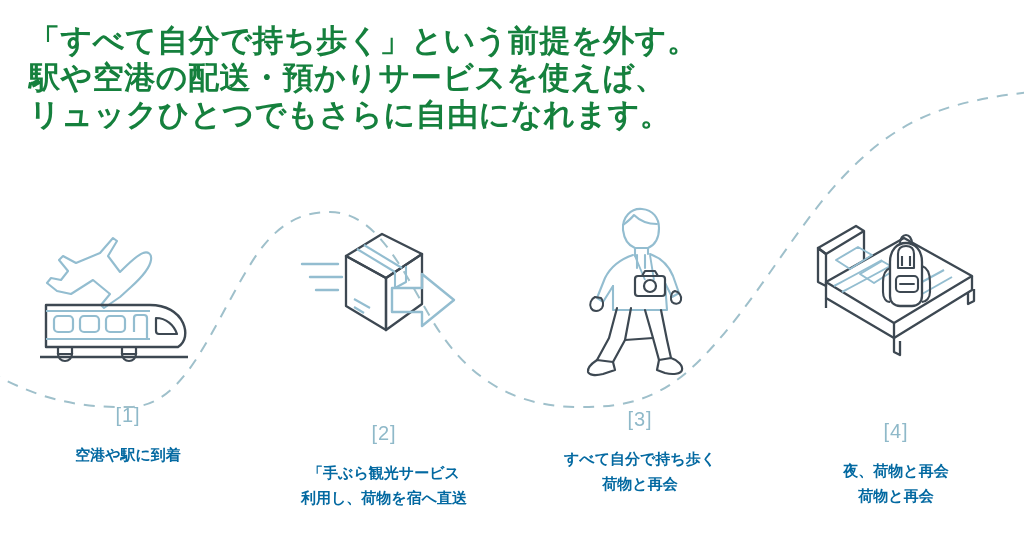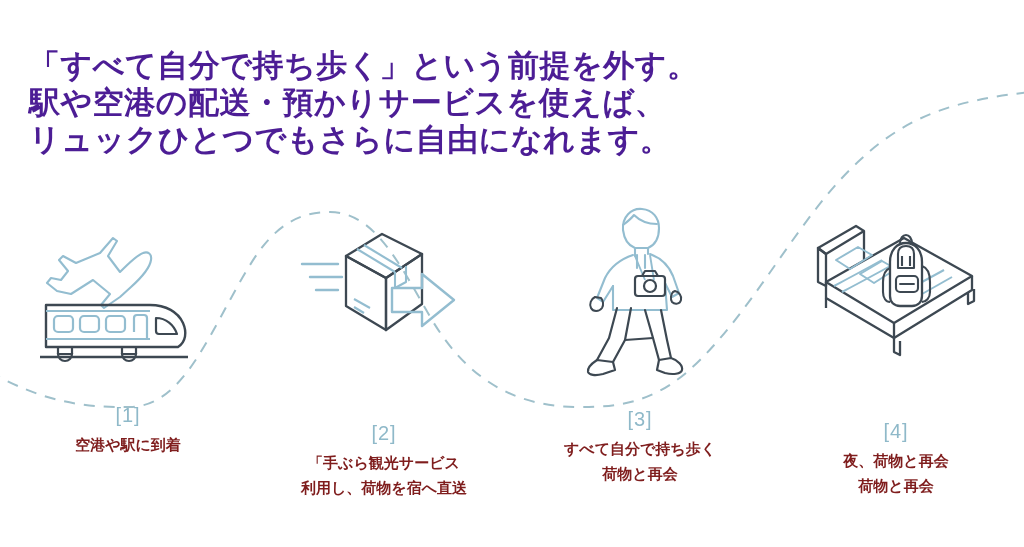--- a/index.html
+++ b/index.html
@@ -20,23 +20,22 @@
   .headline {
     position: absolute;
     left: 29px;
     top: 22px;
     width: 760px;
     font-family: "Liberation Serif", "DejaVu Serif", serif;
     font-size: 31px;
     font-weight: 700;
     line-height: 37px;
     letter-spacing: 0.5px;
-    color: #4c1d95;
+    color: #15803d;
     white-space: nowrap;
-    margin-top: 25px;
   }
   .headline .hl-line { display: block; }
 
   
   .curve-layer {
     position: absolute;
     left: 0;
     top: 0;
     width: 1024px;
     height: 547px;
@@ -69,26 +68,26 @@
     margin-top: 12px;
     height: 26px;
     font-family: "Liberation Sans", "DejaVu Sans", sans-serif;
     font-size: 20px;
     font-weight: 400;
     letter-spacing: 1px;
     color: #8fb9c9;
     line-height: 26px;
   }
   .step-caption {
-    margin-top: 4px;
+    margin-top: 14px;
     font-family: "Liberation Sans", "DejaVu Sans", sans-serif;
     font-size: 15px;
     font-weight: 700;
     line-height: 25px;
-    color: #7f1d1d;
+    color: #0369a1;
     text-align: center;
     white-space: nowrap;
   }
   .step-caption .cap-line { display: block; }
 
   
   .step-1 .step-art { align-items: center; }
   .step-2 .step-art { align-items: center; padding-bottom: 18px; }
   .step-3 .step-art { align-items: center; padding-bottom: 4px; }
   .step-4 .step-art { align-items: center; padding-bottom: 16px; }

